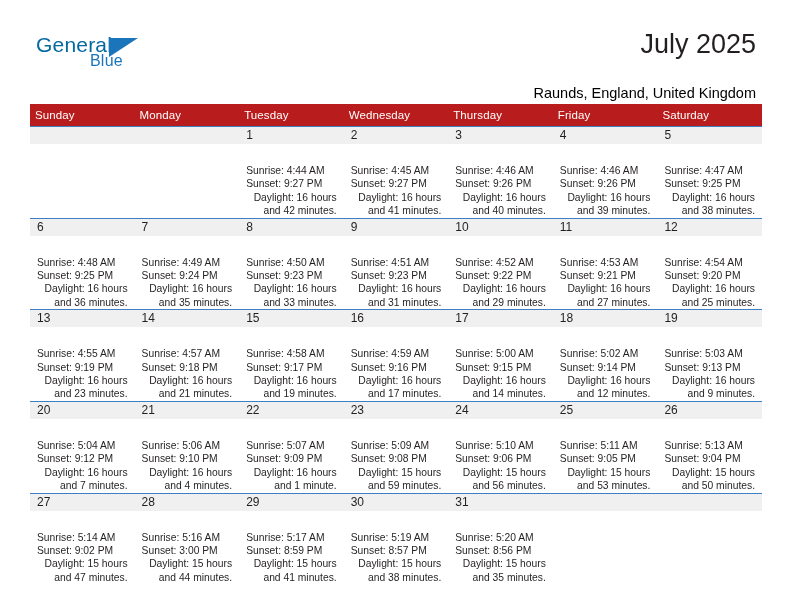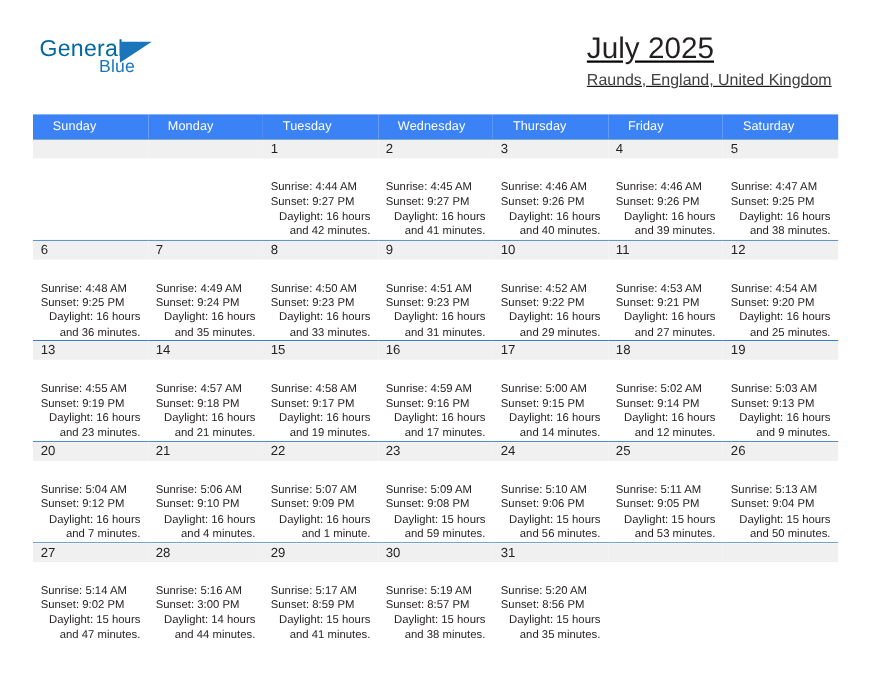--- a/index.html
+++ b/index.html
@@ -61,54 +61,53 @@
     width: 0;
     height: 0;
     border-left: 29px solid #1b75bb;
     border-bottom: 19px solid transparent;
   }
 
   .title-block {
     position: absolute;
     right: 36px;
     top: 28px;
-    text-align: left;
-    text-decoration: underline;
+    text-align: right;
   }
   .cal-title {
     font-size: 27px;
     color: #231f20;
     line-height: 32px;
     white-space: nowrap;
     font-weight: normal;
   }
   .cal-subtitle {
-    margin-top: 4px;
+    margin-top: 24px;
     font-size: 14.5px;
-    color: #404040;
+    color: #000000;
     line-height: 18px;
     white-space: nowrap;
   }
 
   
   .calendar {
     position: absolute;
     left: 30px;
     top: 104px;
     width: 732px;
     border-collapse: collapse;
     table-layout: fixed;
   }
   .calendar th {
-    background: #3b82f6;
+    background: #b91c1c;
     color: #ffffff;
     font-size: 11.5px;
     font-weight: normal;
     text-align: left;
-    padding: 5px 0 5px 18px;
+    padding: 5px 0 5px 5px;
     height: 12px;
     letter-spacing: 0.1px;
   }
   .calendar td {
     vertical-align: top;
     padding: 0;
     width: 104.57px;
     height: 89px;
     border-top: 1px solid #3b7fc4;
     background: #ffffff;
@@ -398,21 +397,21 @@
               <div>Sunrise: 5:14 AM</div>
               <div>Sunset: 9:02 PM</div>
               <div class="dl">Daylight: 15 hours and 47 minutes.</div>
             </div>
           </td>
           <td class="day-cell">
             <span class="daynum">28</span>
             <div class="details">
               <div>Sunrise: 5:16 AM</div>
               <div>Sunset: 3:00 PM</div>
-              <div class="dl">Daylight: 14 hours and 44 minutes.</div>
+              <div class="dl">Daylight: 15 hours and 44 minutes.</div>
             </div>
           </td>
           <td class="day-cell">
             <span class="daynum">29</span>
             <div class="details">
               <div>Sunrise: 5:17 AM</div>
               <div>Sunset: 8:59 PM</div>
               <div class="dl">Daylight: 15 hours and 41 minutes.</div>
             </div>
           </td>

